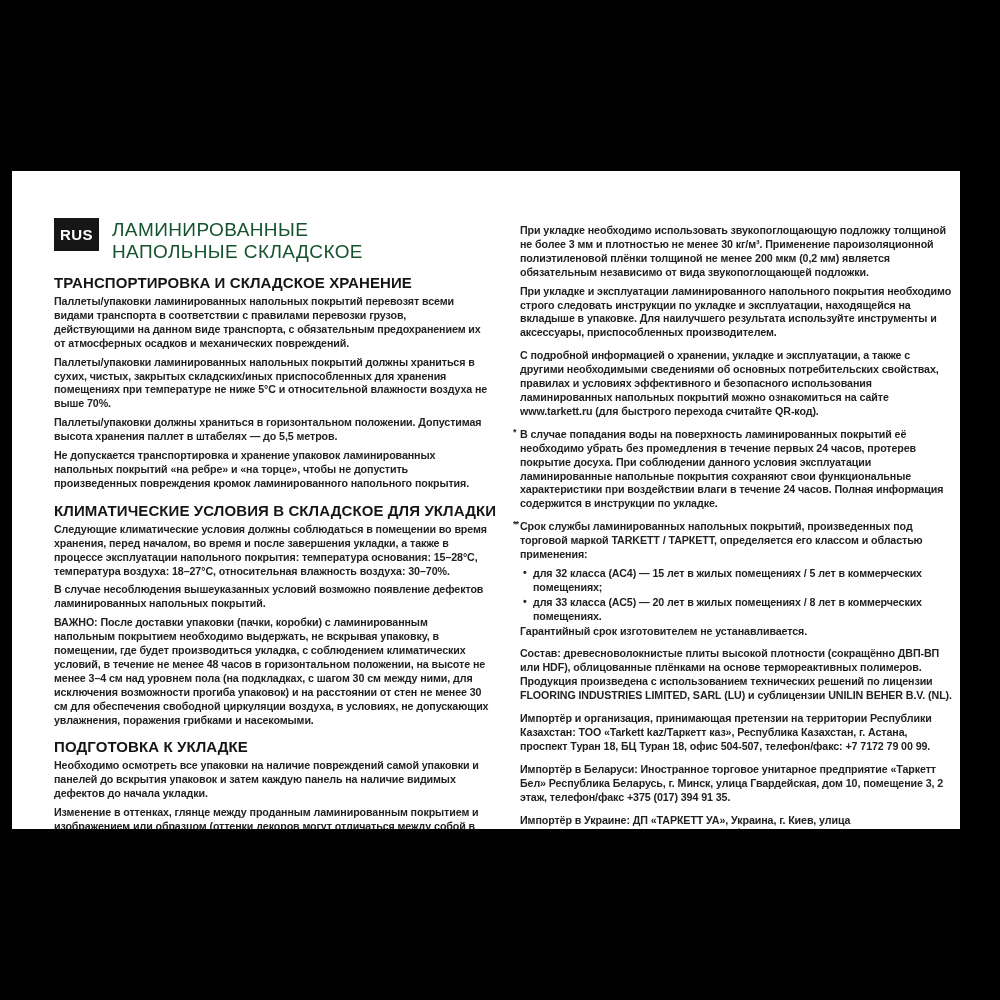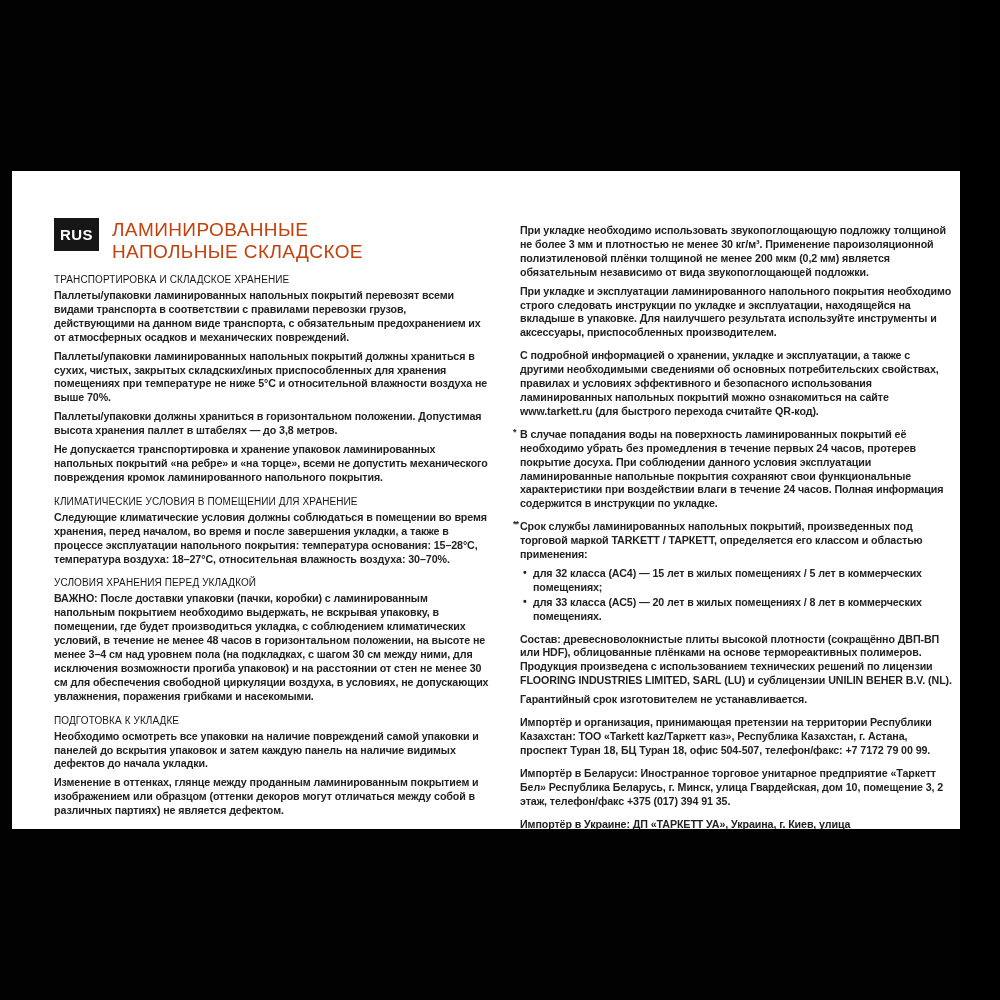--- a/index.html
+++ b/index.html
@@ -18,25 +18,25 @@
   .col { width:445px; flex:0 0 445px; }
   
   .header-row { display:flex; align-items:flex-start; margin-bottom:12px; }
   .badge {
     background:#161616; color:#ffffff; font-weight:700; font-size:15px;
     letter-spacing:0.5px; width:45px; height:33px; display:flex;
     align-items:center; justify-content:center; flex:0 0 auto;
   }
   .title {
     margin-left:13px; font-size:19px; line-height:21.5px; font-weight:500;
-    letter-spacing:0.4px; color:#c2410c; padding-top:1px;
+    letter-spacing:0.4px; color:#14532d; padding-top:1px;
   }
   
   .h {
-    font-size:10px; font-weight:400; letter-spacing:0.1px;
+    font-size:15px; font-weight:700; letter-spacing:0.1px;
     margin:11px 0 4px 0; color:#161616;
   }
   .h.first { margin-top:2px; }
   .para {
     font-size:10.7px; line-height:13.9px; font-weight:600;
     letter-spacing:-0.1px; margin:0 10px 5px 0; color:#222;
   }
   .gap { margin-top:9px; }
   .note { position:relative; }
   .marker {
@@ -59,27 +59,27 @@
           <div class="badge">RUS</div>
           <div class="title">
             <div>ЛАМИНИРОВАННЫЕ</div>
             <div>НАПОЛЬНЫЕ СКЛАДСКОЕ</div>
           </div>
         </div>
 
         <div class="h first">ТРАНСПОРТИРОВКА И СКЛАДСКОЕ ХРАНЕНИЕ</div>
         <p class="para">Паллеты/упаковки ламинированных напольных покрытий перевозят всеми видами транспорта в соответствии с правилами перевозки грузов, действующими на данном виде транспорта, с обязательным предохранением их от атмосферных осадков и механических повреждений.</p>
         <p class="para">Паллеты/упаковки ламинированных напольных покрытий должны храниться в сухих, чистых, закрытых складских/иных приспособленных для хранения помещениях при температуре не ниже 5°С и относительной влажности воздуха не выше 70%.</p>
-        <p class="para">Паллеты/упаковки должны храниться в горизонтальном положении. Допустимая высота хранения паллет в штабелях — до 3,8 метров.</p>
-        <p class="para">Не допускается транспортировка и хранение упаковок ламинированных напольных покрытий «на ребре» и «на торце», всеми не допустить механического повреждения кромок ламинированного напольного покрытия.</p>
+        <p class="para">Паллеты/упаковки должны храниться в горизонтальном положении. Допустимая высота хранения паллет в штабелях — до 5,5 метров.</p>
+        <p class="para">Не допускается транспортировка и хранение упаковок ламинированных напольных покрытий «на ребре» и «на торце», чтобы не допустить произведенных повреждения кромок ламинированного напольного покрытия.</p>
 
-        <div class="h">КЛИМАТИЧЕСКИЕ УСЛОВИЯ В ПОМЕЩЕНИИ ДЛЯ ХРАНЕНИЕ</div>
+        <div class="h">КЛИМАТИЧЕСКИЕ УСЛОВИЯ В СКЛАДСКОЕ ДЛЯ УКЛАДКИ</div>
         <p class="para">Следующие климатические условия должны соблюдаться в помещении во время хранения, перед началом, во время и после завершения укладки, а также в процессе эксплуатации напольного покрытия: температура основания: 15–28°С, температура воздуха: 18–27°С, относительная влажность воздуха: 30–70%.</p>
+        <p class="para">В случае несоблюдения вышеуказанных условий возможно появление дефектов ламинированных напольных покрытий.</p>
 
-        <div class="h">УСЛОВИЯ ХРАНЕНИЯ ПЕРЕД УКЛАДКОЙ</div>
         <p class="para">ВАЖНО: После доставки упаковки (пачки, коробки) с ламинированным напольным покрытием необходимо выдержать, не вскрывая упаковку, в помещении, где будет производиться укладка, с соблюдением климатических условий, в течение не менее 48 часов в горизонтальном положении, на высоте не менее 3–4 см над уровнем пола (на подкладках, с шагом 30 см между ними, для исключения возможности прогиба упаковок) и на расстоянии от стен не менее 30 см для обеспечения свободной циркуляции воздуха, в условиях, не допускающих увлажнения, поражения грибками и насекомыми.</p>
 
         <div class="h">ПОДГОТОВКА К УКЛАДКЕ</div>
         <p class="para">Необходимо осмотреть все упаковки на наличие повреждений самой упаковки и панелей до вскрытия упаковок и затем каждую панель на наличие видимых дефектов до начала укладки.</p>
         <p class="para">Изменение в оттенках, глянце между проданным ламинированным покрытием и изображением или образцом (оттенки декоров могут отличаться между собой в различных партиях) не является дефектом.</p>
 
       </div>
 
       <div class="col">
         <p class="para rc-first">При укладке необходимо использовать звукопоглощающую подложку толщиной не более 3 мм и плотностью не менее 30 кг/м³. Применение пароизоляционной полиэтиленовой плёнки толщиной не менее 200 мкм (0,2 мм) является обязательным независимо от вида звукопоглощающей подложки.</p>
@@ -92,23 +92,23 @@
 
         <div class="para note gap">
           <span class="marker">**</span><span>Срок службы ламинированных напольных покрытий, произведенных под торговой маркой TARKETT / ТАРКЕТТ, определяется его классом и областью применения:</span>
         </div>
         <div class="para bullet">
           <span class="dot">•</span><span>для 32 класса (АС4) — 15 лет в жилых помещениях / 5 лет в коммерческих помещениях;</span>
         </div>
         <div class="para bullet">
           <span class="dot">•</span><span>для 33 класса (АС5) — 20 лет в жилых помещениях / 8 лет в коммерческих помещениях.</span>
         </div>
+        <p class="para">Гарантийный срок изготовителем не устанавливается.</p>
+
         <p class="para gap">Состав: древесноволокнистые плиты высокой плотности (сокращённо ДВП-ВП или HDF), облицованные плёнками на основе термореактивных полимеров. Продукция произведена с использованием технических решений по лицензии FLOORING INDUSTRIES LIMITED, SARL (LU) и сублицензии UNILIN BEHER B.V. (NL).</p>
-
-        <p class="para">Гарантийный срок изготовителем не устанавливается.</p>
 
         <p class="para gap">Импортёр и организация, принимающая претензии на территории Республики Казахстан: ТОО «Tarkett kaz/Таркетт каз», Республика Казахстан, г. Астана, проспект Туран 18, БЦ Туран 18, офис 504-507, телефон/факс: +7 7172 79 00 99.</p>
         <p class="para gap">Импортёр в Беларуси: Иностранное торговое унитарное предприятие «Таркетт Бел» Республика Беларусь, г. Минск, улица Гвардейская, дом 10, помещение 3, 2 этаж, телефон/факс +375 (017) 394 91 35.</p>
         <p class="para gap">Импортёр в Украине: ДП «ТАРКЕТТ УА», Украина, г. Киев, улица Старонаводницкая, дом 13, секция «Г», офис 126-Б, тел. +380 (044) 3545621.</p>
       </div>
 
     </div>
   </div>
 </div>
 

